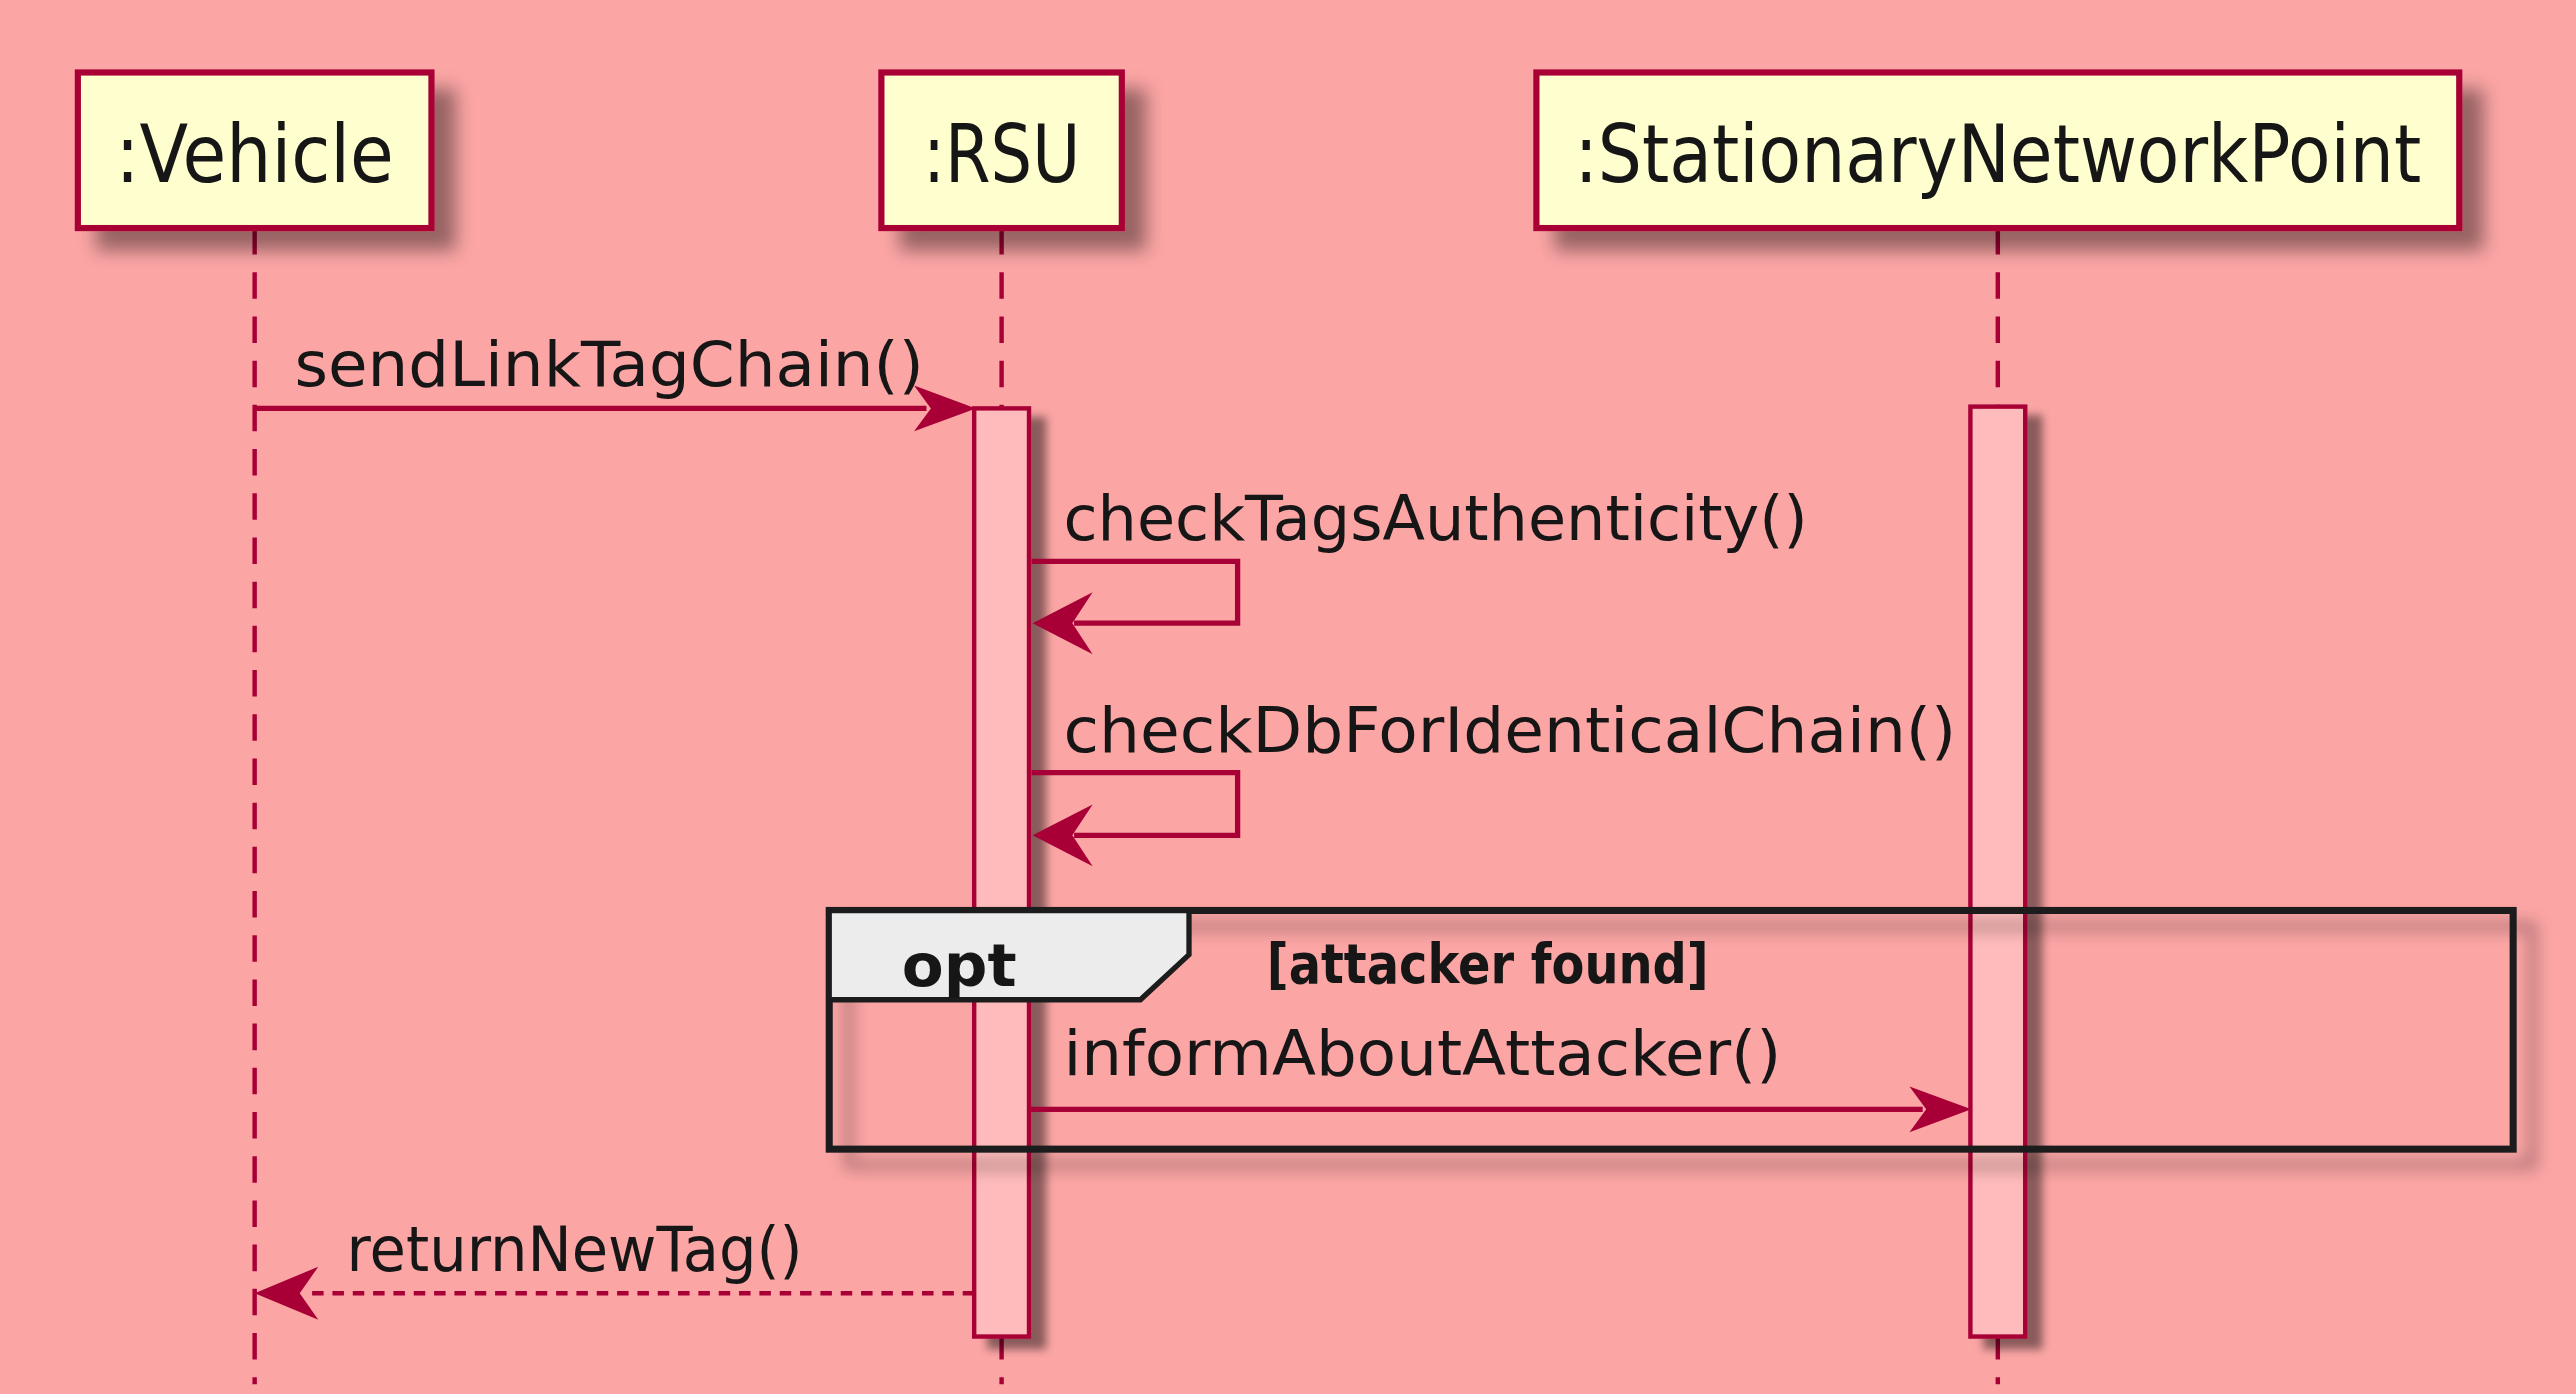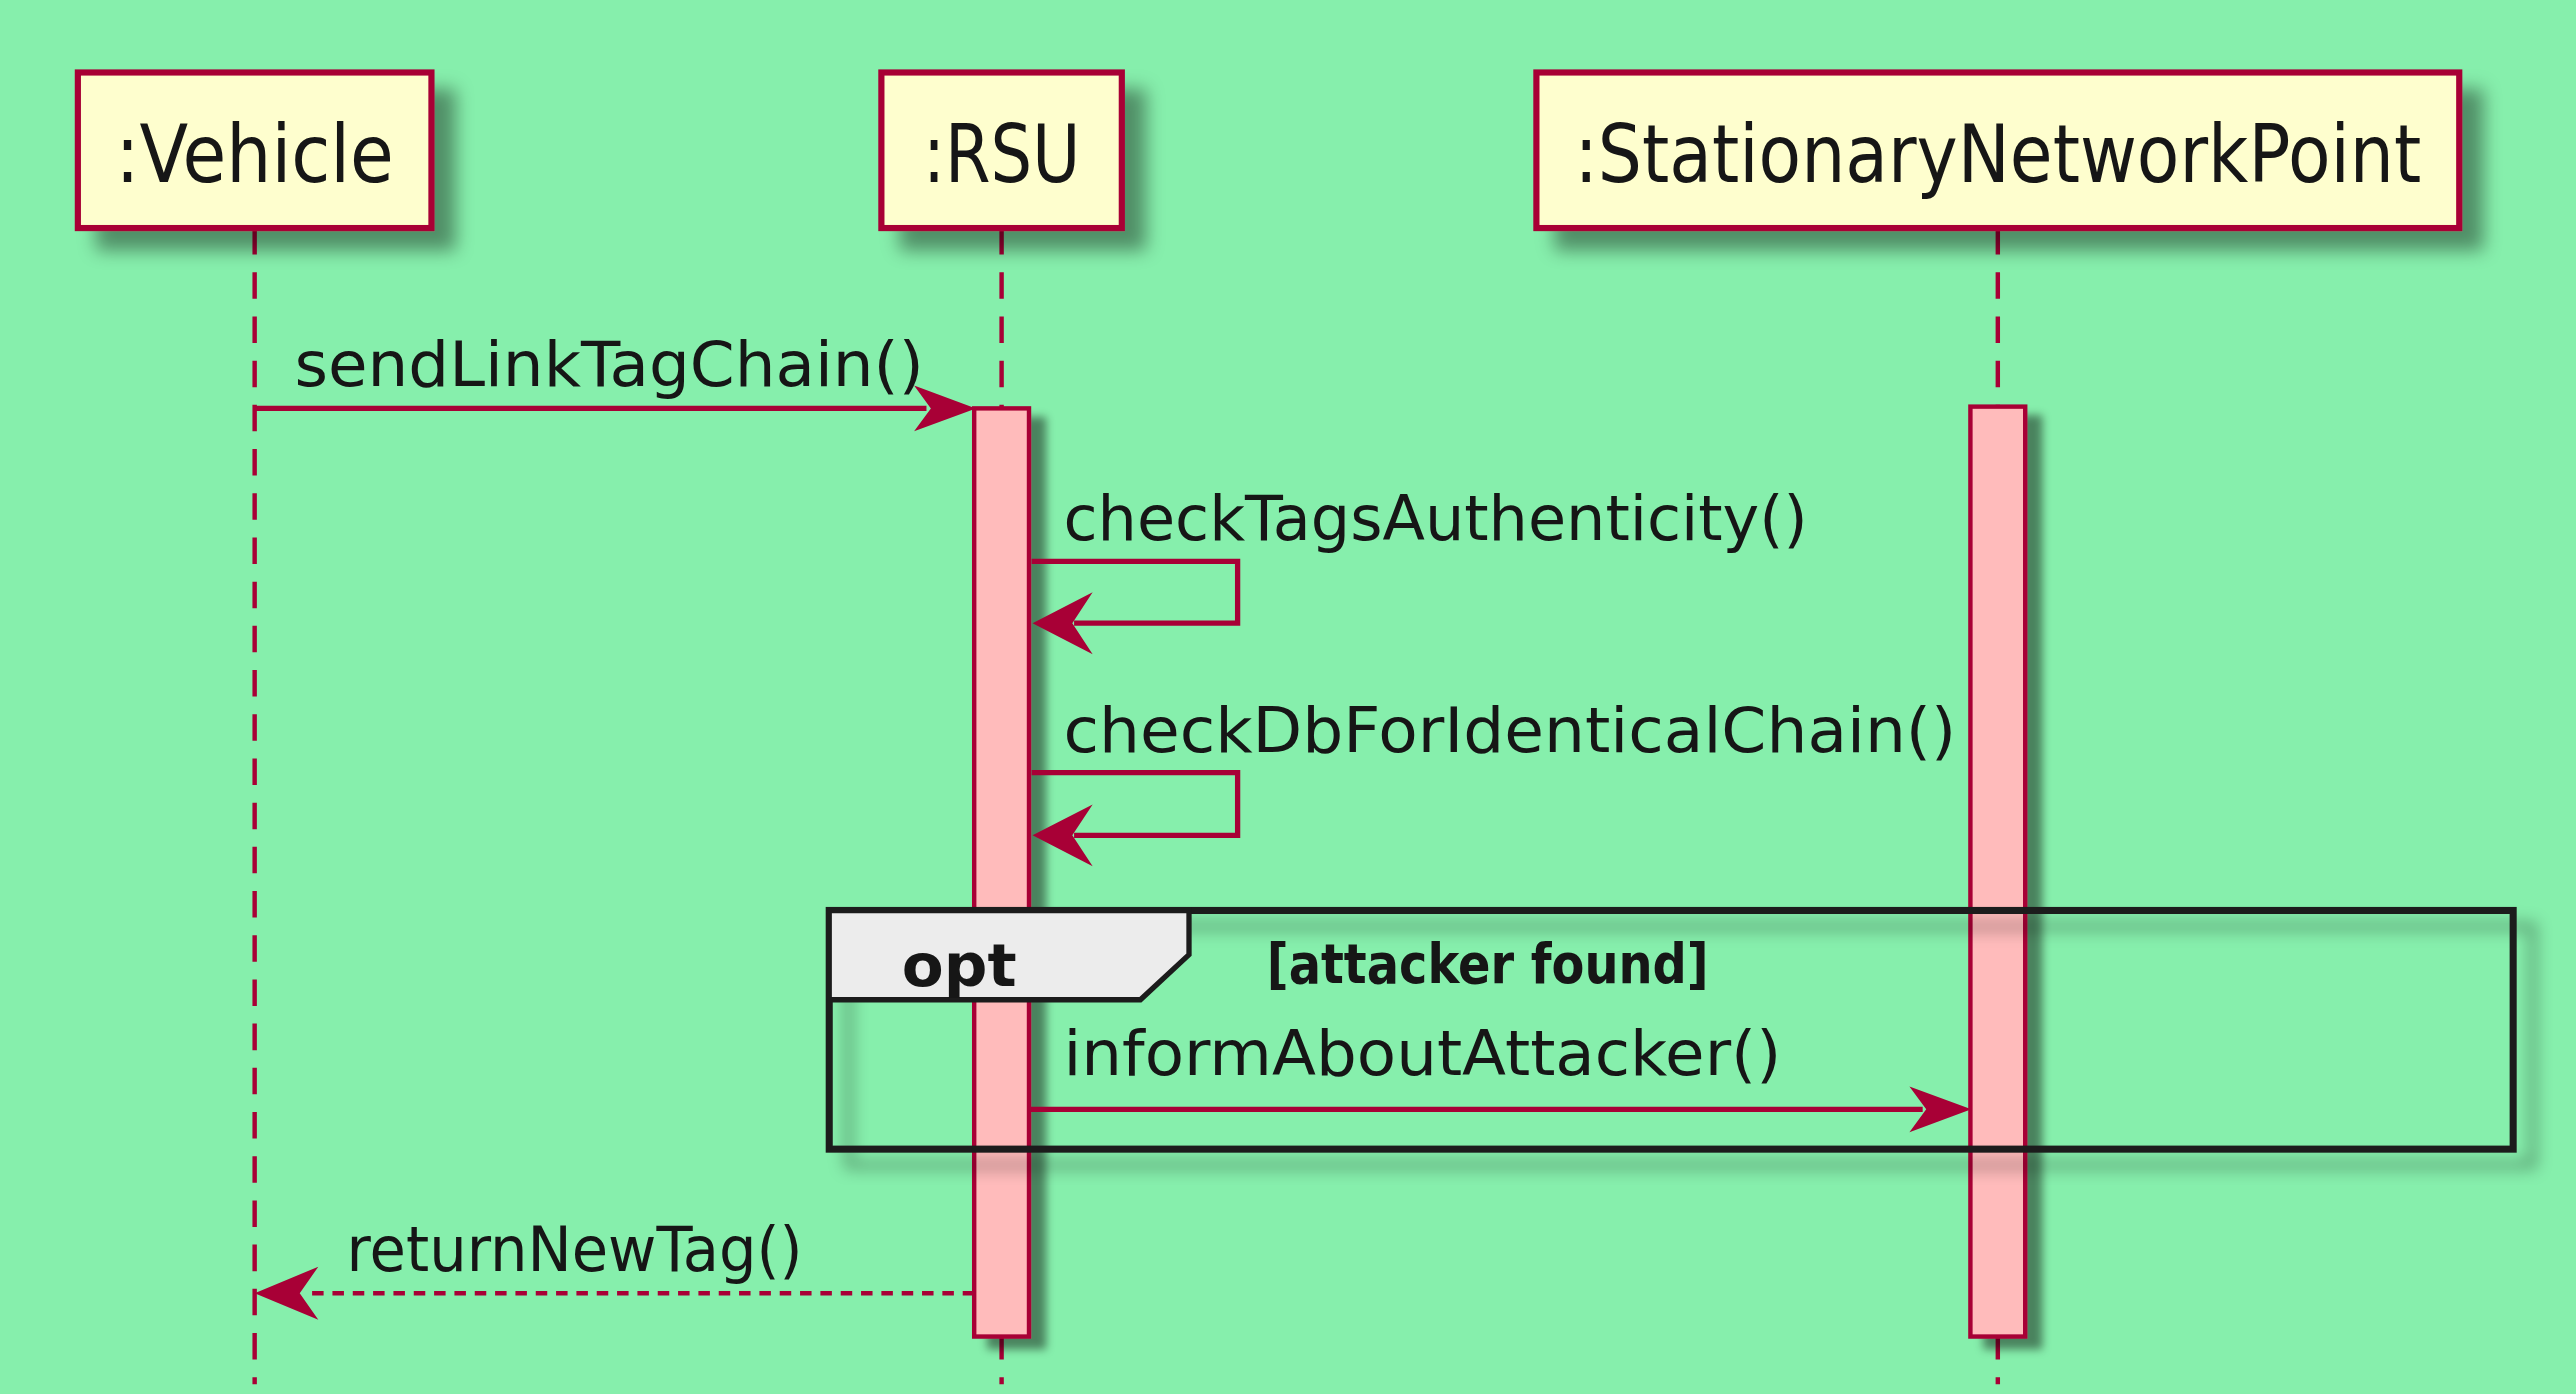--- a/index.html
+++ b/index.html
@@ -1,16 +1,16 @@
 <!DOCTYPE html>
 <html style="font-size:14px"><head>
 <meta charset="utf-8">
 <style>
   html,body{margin:0;padding:0;background:#ffffff;}
-  .stage{width:2576px;height:1394px;position:relative;background:#86efac;overflow:hidden;}
+  .stage{width:2576px;height:1394px;position:relative;background:#fca5a5;overflow:hidden;}
   svg{display:block;}
   text{font-family:"DejaVu Sans","Liberation Sans",sans-serif;fill:#161616;}
   .participant-label{font-size:90px;}
   .message-label{font-size:70px;}
   .operator-label{font-size:66px;font-weight:bold;}
   .guard-label{font-size:62px;font-weight:bold;}
 </style>
 </head>
 <body>
 

